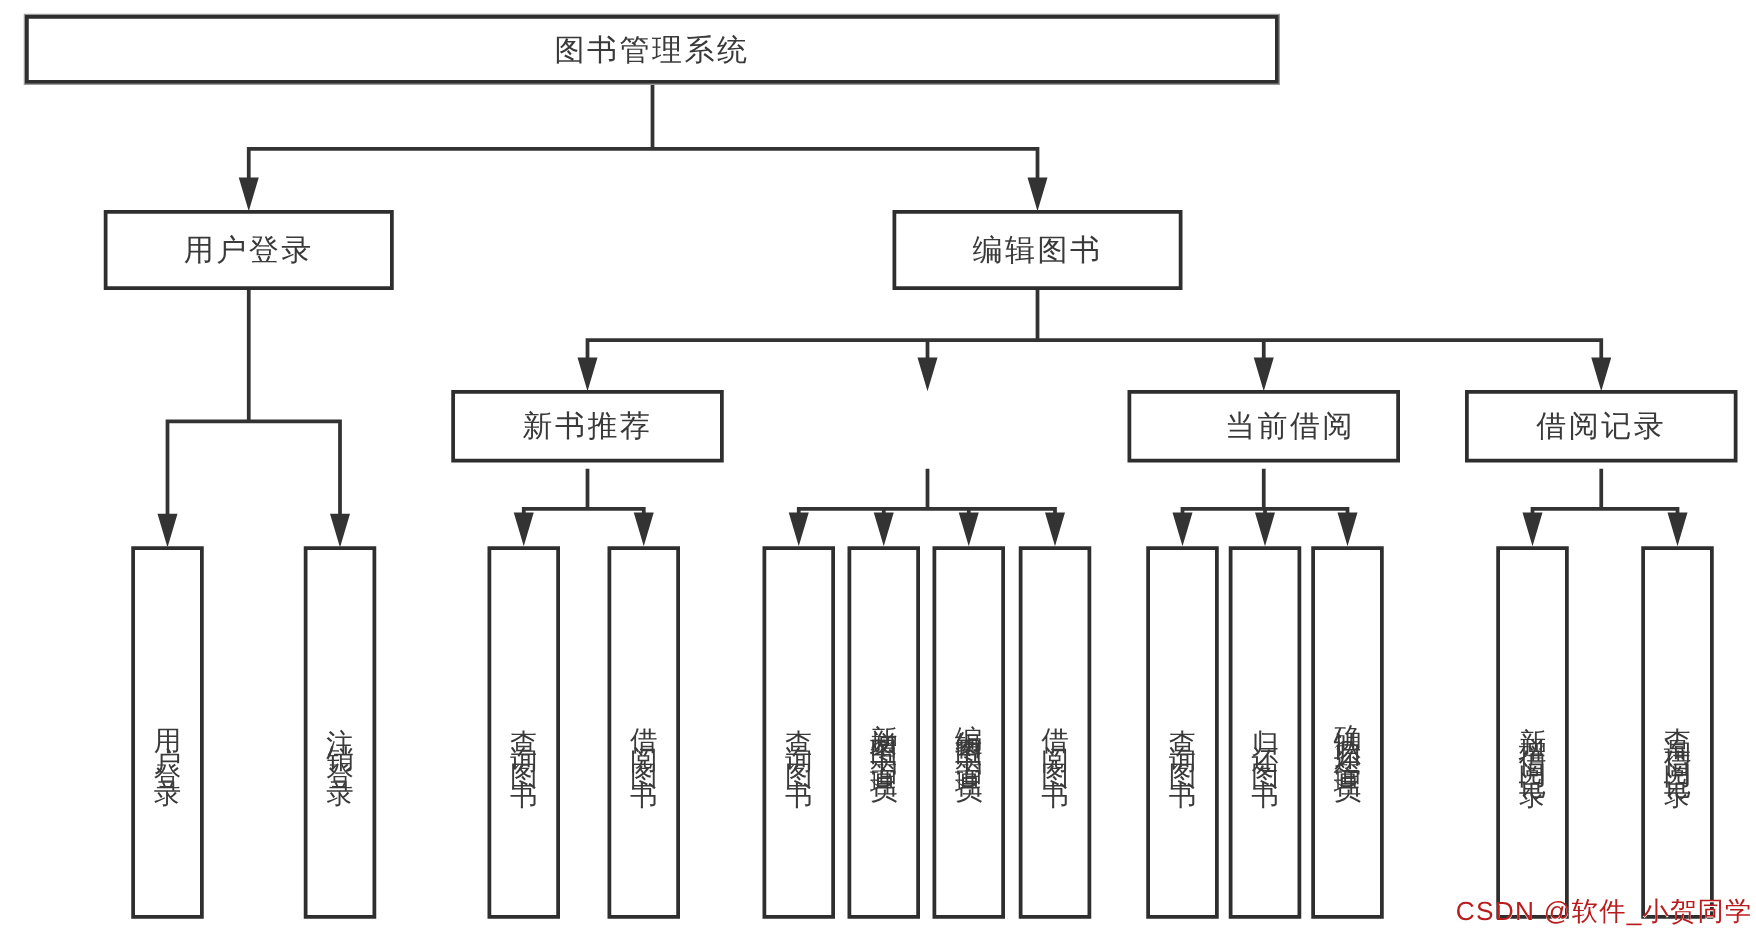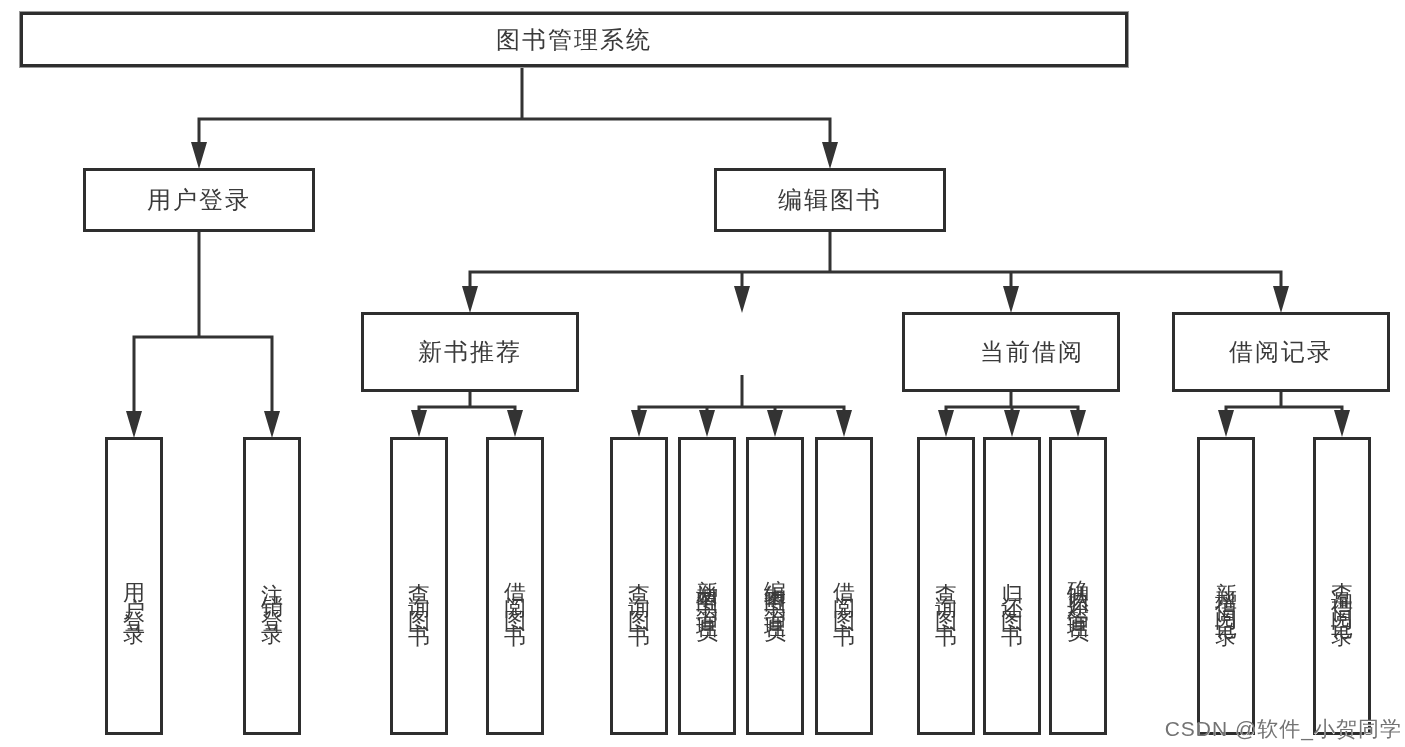--- a/index.html
+++ b/index.html
@@ -24,24 +24,24 @@
     display: flex;
     align-items: center;
     justify-content: center;
     color: #3a3a3a;
   }
   .hlabel {
     font-size: 24px;
     letter-spacing: 2px;
     white-space: nowrap;
   }
-  .root   { left: 20px;  top: 12px;  width: 1108px; height: 55px; box-shadow: 0 0 0 1px #9a9a9a; }
+  .root   { left: 20px;  top: 12px;  width: 1003px; height: 55px; box-shadow: 0 0 0 1px #9a9a9a; }
   .l2a    { left: 83px;  top: 168px; width: 232px;  height: 64px; }
   .l2b    { left: 714px; top: 168px; width: 232px;  height: 64px; }
-  .l3     { top: 312px;  height: 80px; width: 218px; }
+  .l3     { top: 312px;  height: 58px; width: 218px; }
   .l3a    { left: 361px; }
   .l3b    { left: 633px; }
   .l3c    { left: 902px; padding-left: 42px; }
   .l3d    { left: 1172px; }
   .leaf   { top: 437px;  height: 298px; width: 58px; }
   .vtext {
     writing-mode: vertical-rl;
     text-orientation: mixed;
     font-size: 22px;
     color: #3a3a3a;
@@ -63,21 +63,21 @@
   .lf10 { left: 983px; }
   .lf11 { left: 1049px; }
   .lf12 { left: 1197px; }
   .lf13 { left: 1313px; }
   .watermark {
     position: absolute;
     right: 3px;
     bottom: 4px;
     font-size: 21px;
     letter-spacing: 1px;
-    color: #737373;
+    color: #b91c1c;
     text-shadow: 0 1px 0 #ffffff;
     white-space: nowrap;
   }
 </style>
 </head>
 <body>
 
 <div class="stage">
 
   <svg class="connectors" viewBox="0 0 1405 747" xmlns="http://www.w3.org/2000/svg" aria-hidden="true">

